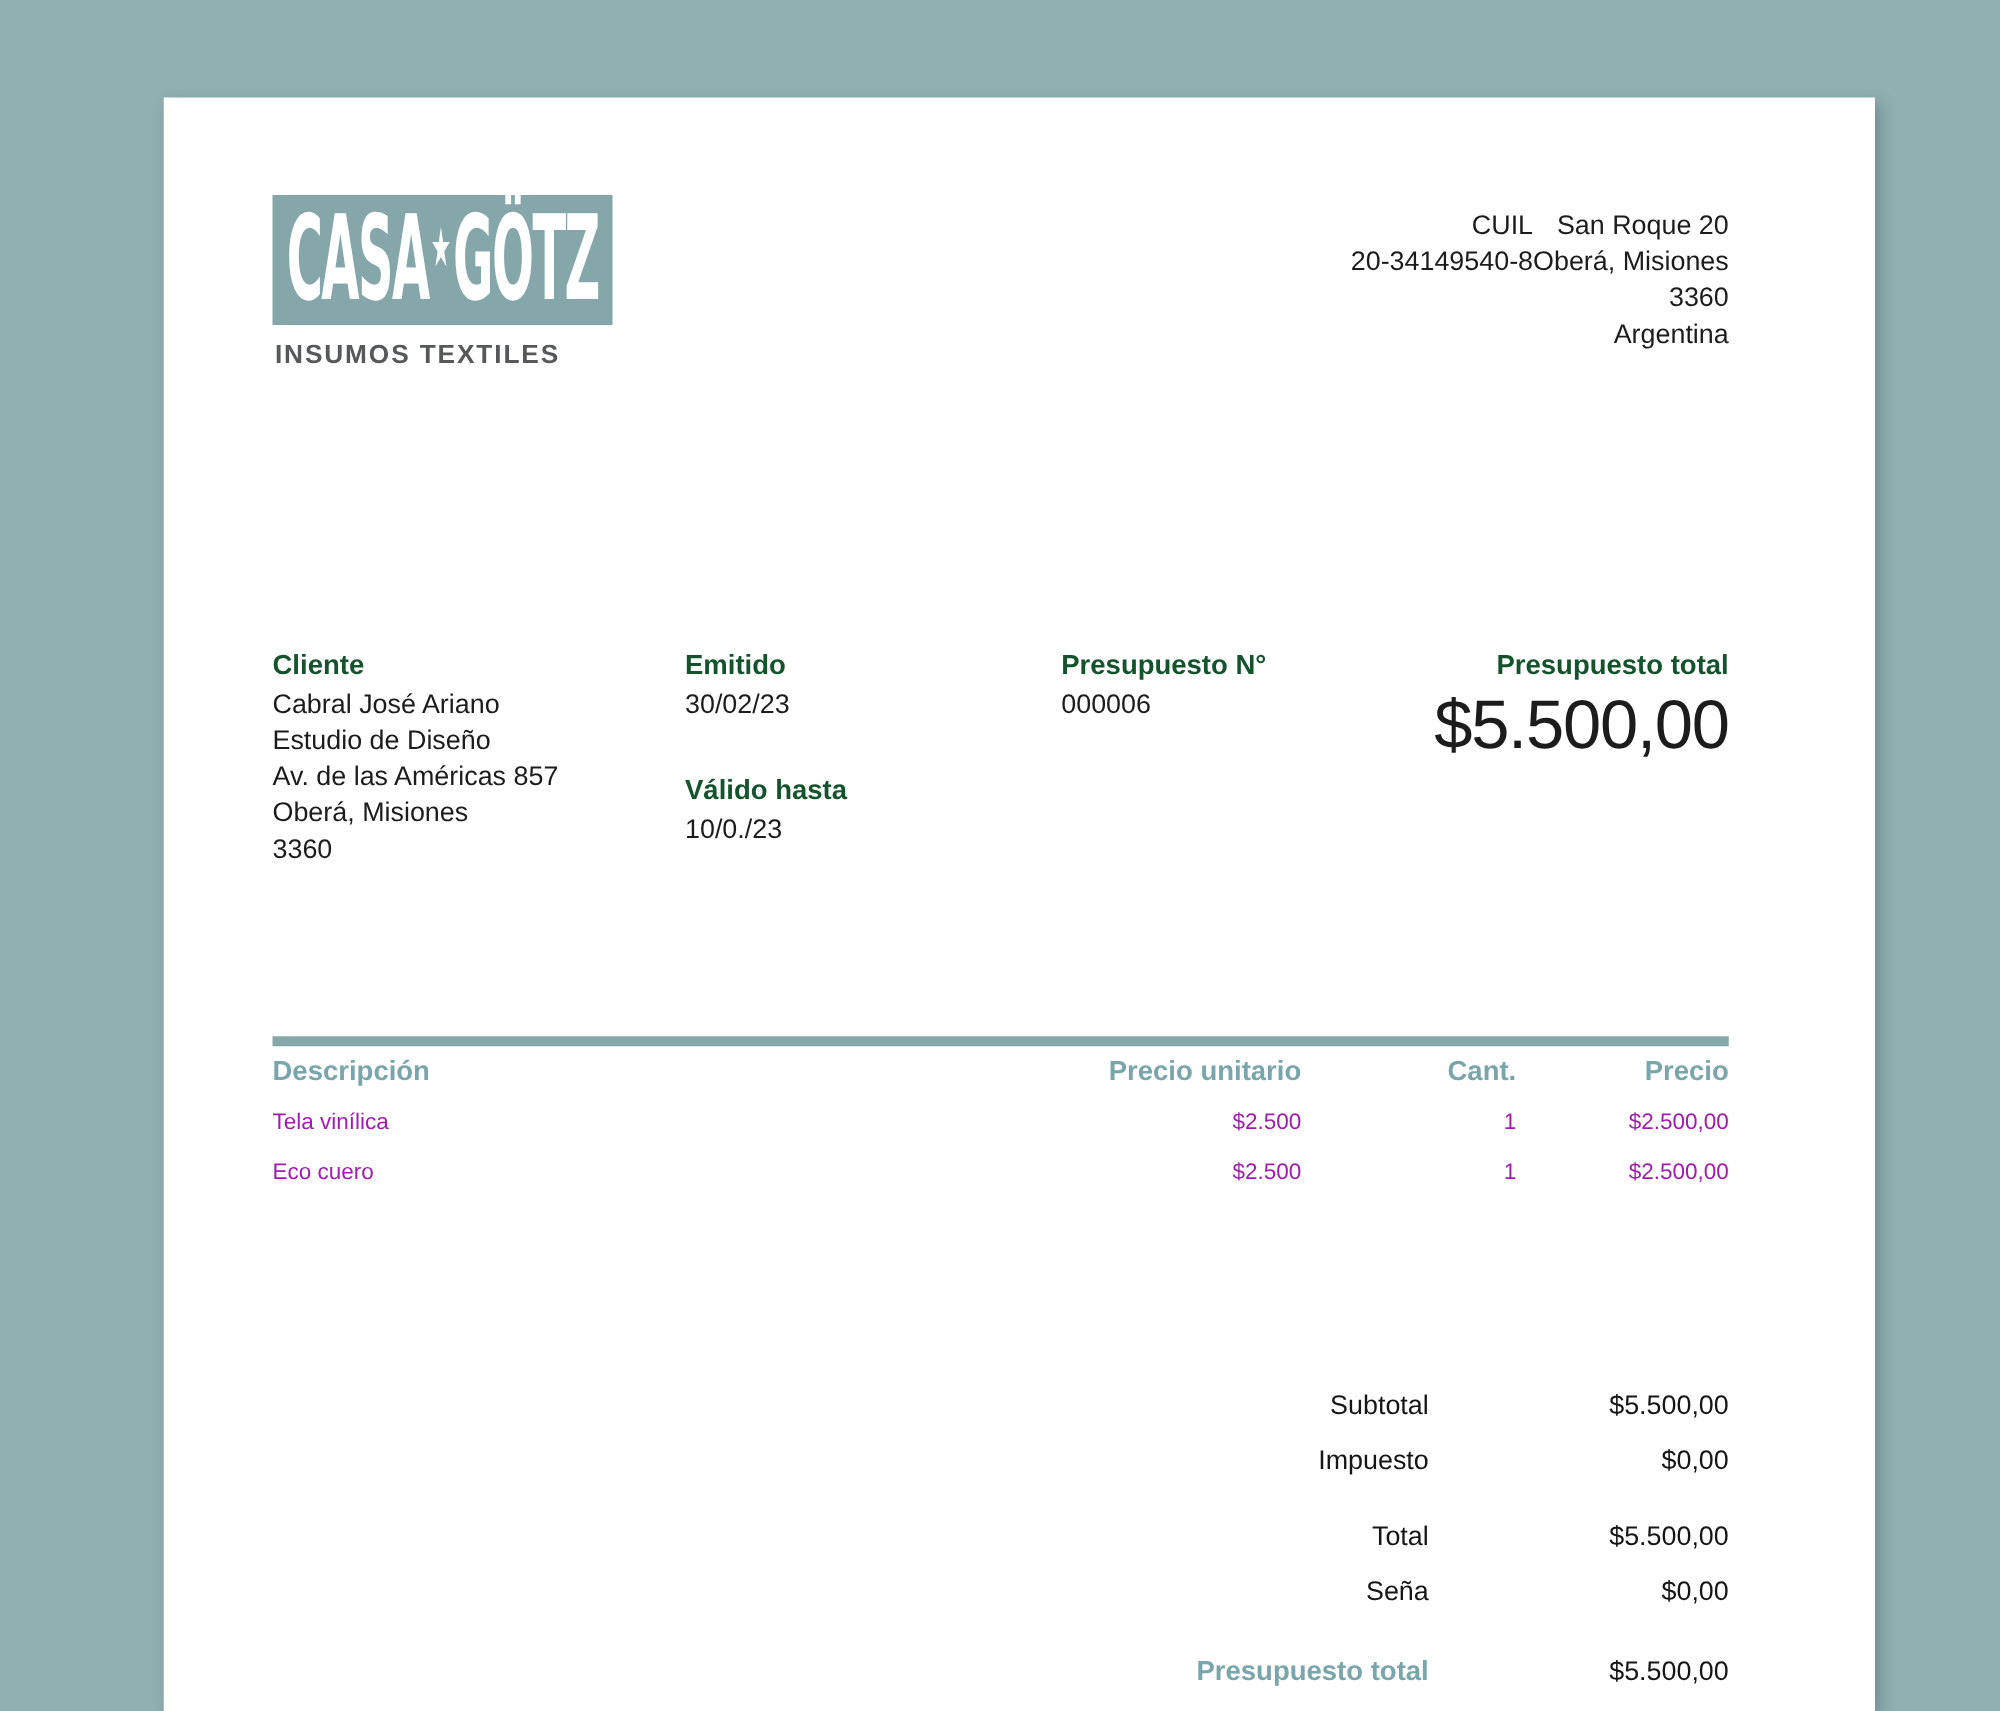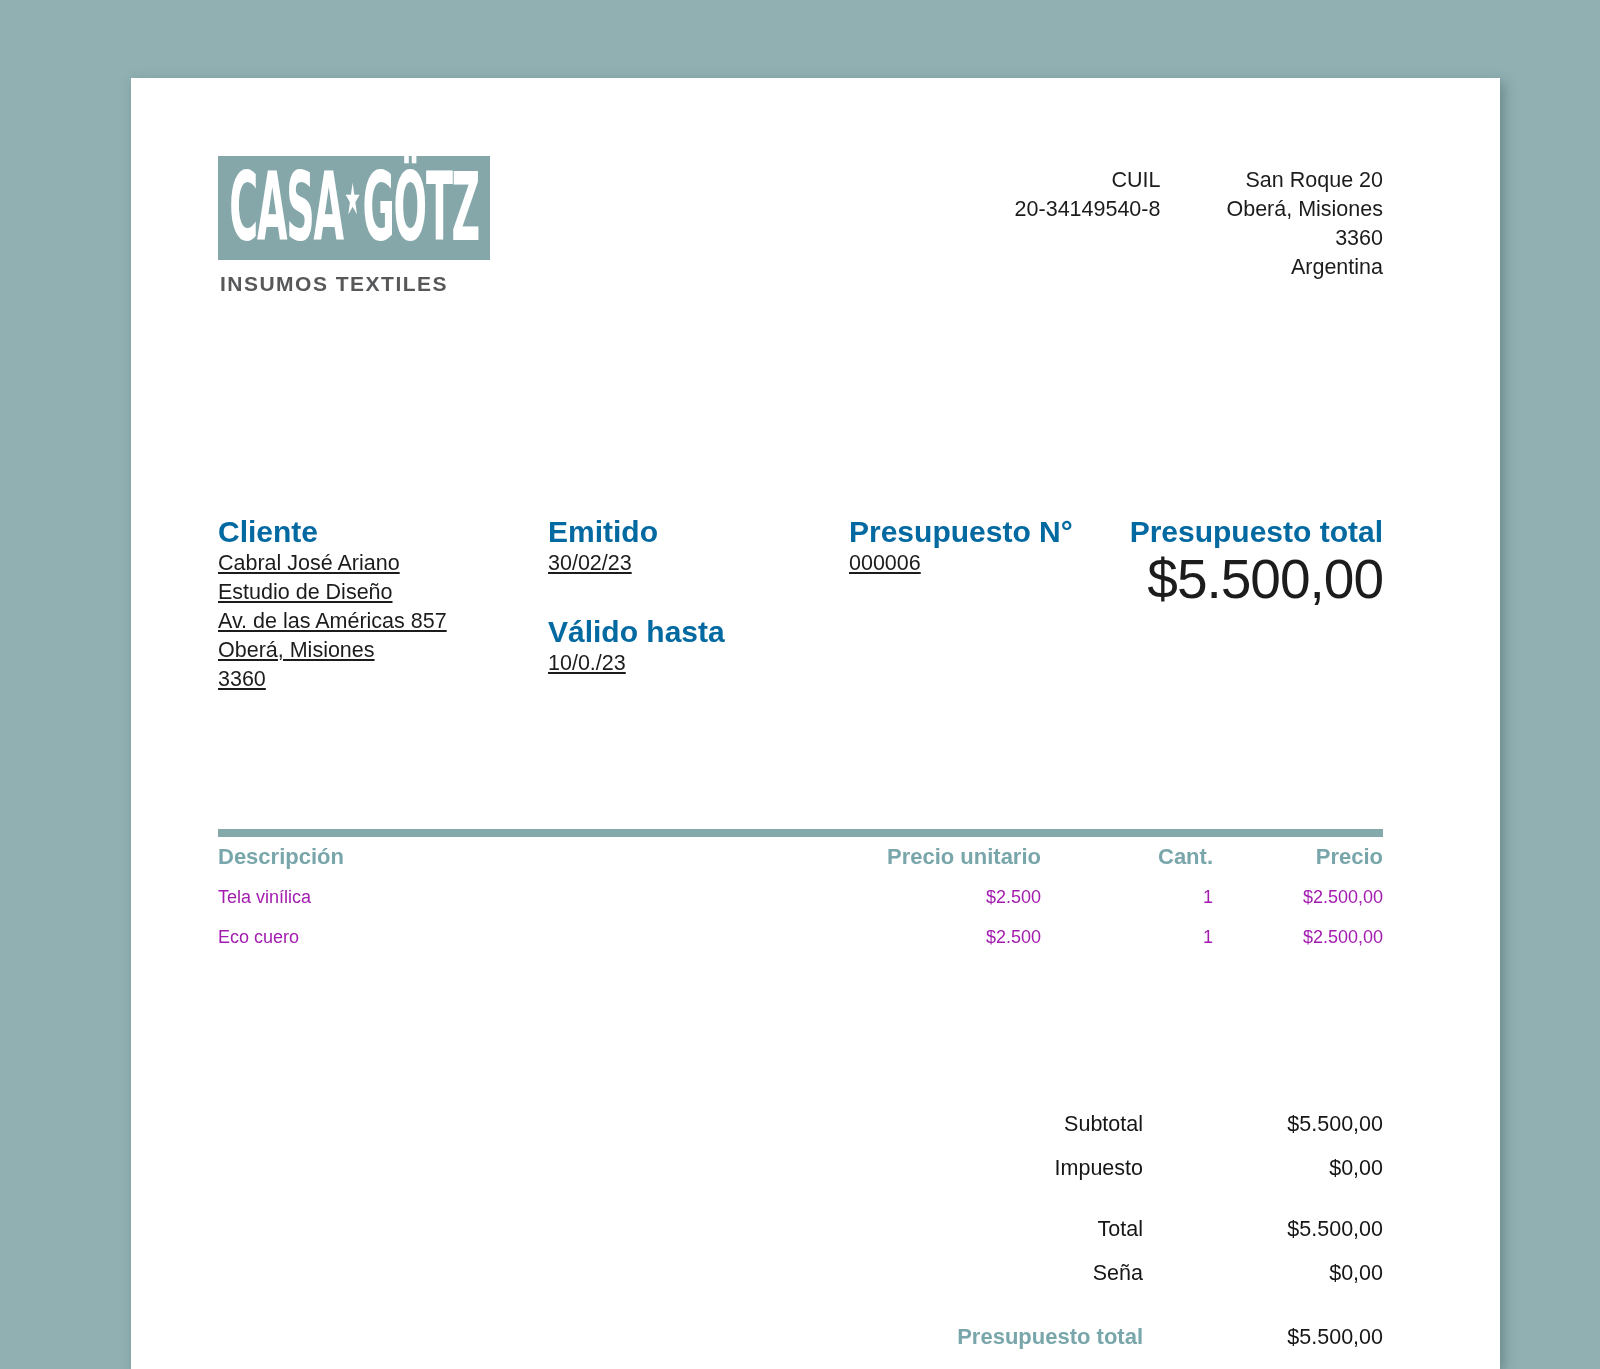--- a/index.html
+++ b/index.html
@@ -54,34 +54,34 @@
     font-weight: bold;
     font-size: 21px;
     letter-spacing: 1.5px;
     color: #57585a;
     white-space: nowrap;
   }
 
   
   .company-info {
     position: absolute; top: 88px; right: 117px;
-    display: flex; gap: 66px;
+    display: flex; 
     font-size: 21.5px; line-height: 29px; color: #1c1c1c;
   }
   .company-info .col { text-align: right; }
 
   
   .label {
-    font-size: 30px;
+    font-size: 22px;
     font-weight: bold;
-    color: #0369a1;
+    color: #14532d;
     line-height: 24px;
     margin-bottom: 5px;
   }
-  .value-lines { font-size: 21.5px; line-height: 29px; color: #1c1c1c; text-decoration: underline; }
+  .value-lines { font-size: 21.5px; line-height: 29px; color: #1c1c1c; }
 
   
   .client-block { position: absolute; left: 87px;  top: 442px; }
   .dates-block  { position: absolute; left: 417px; top: 442px; }
   .number-block { position: absolute; left: 718px; top: 442px; }
   .grand-block  { position: absolute; right: 117px; top: 442px; text-align: right; }
   .block-gap { margin-top: 42px; }
   .big-total {
     font-size: 55px;
     line-height: 1.1;

